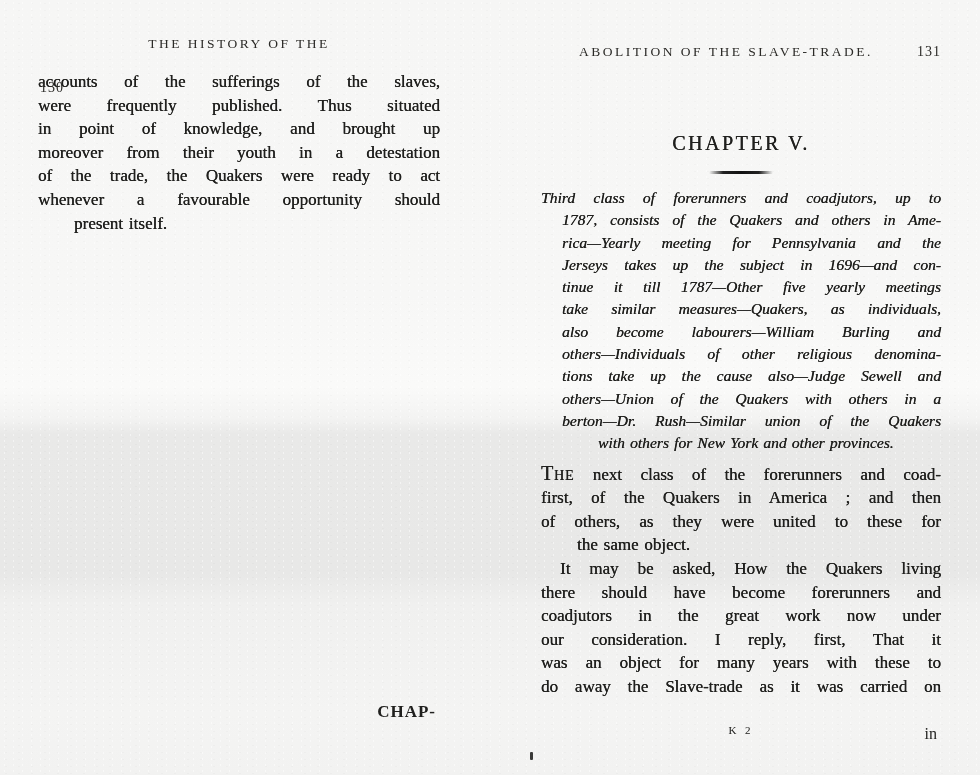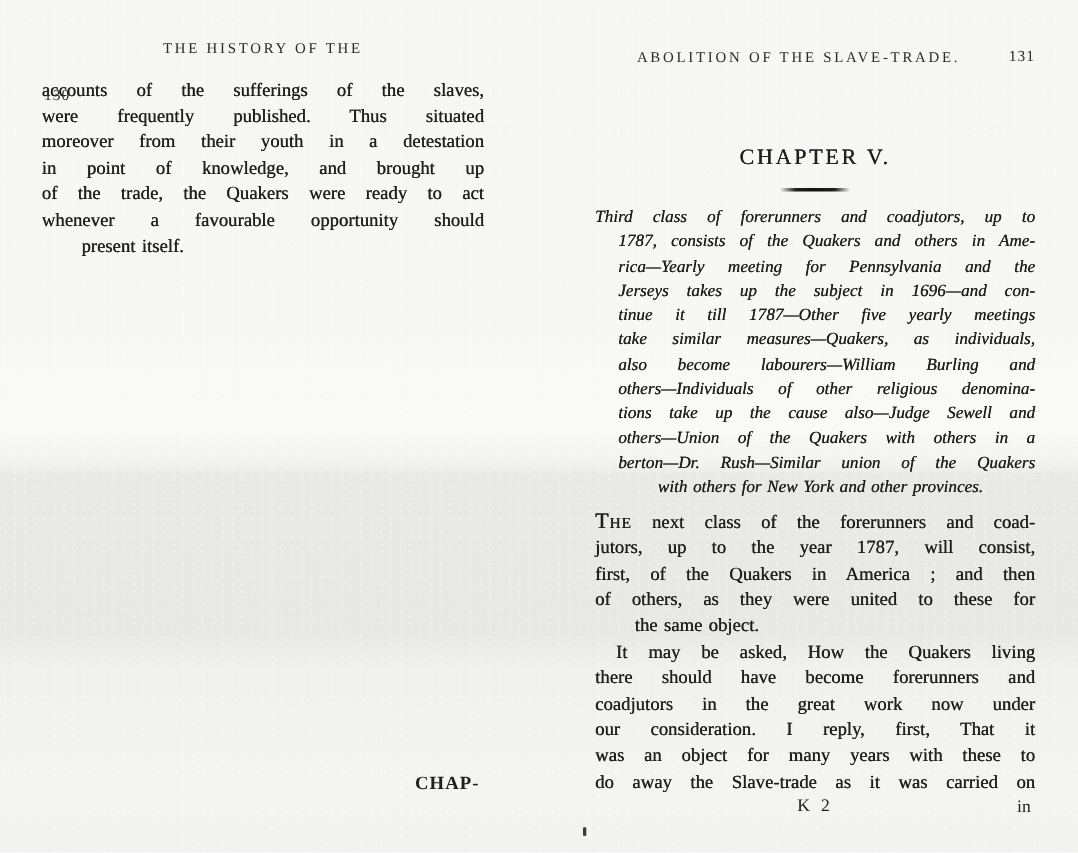--- a/index.html
+++ b/index.html
@@ -47,39 +47,39 @@
   .para1 { margin-top: 8px; }
   .para2 .jl:first-child { text-indent: 19px; }
 
   .leadcaps { font-variant: small-caps; font-size: 1.18em; line-height: 1; letter-spacing: 0.8px; }
 
   .catchword-l { position: absolute; right: 4px; top: 666px; font-size: 17px;
                  font-weight: 700; letter-spacing: 1px; }
 
   .footer-r { position: absolute; left: 0; right: 0; top: 680px; height: 20px; }
   .sig { position: absolute; left: 50%; transform: translateX(-50%);
-         font-size: 16px; letter-spacing: 3px; font-variant: small-caps; }
+         font-size: 11px; letter-spacing: 3px; font-variant: small-caps; }
   .cw-r { position: absolute; right: 4px; top: 1px; font-size: 16px; }
 
   .speck { position: absolute; left: 530px; top: 752px; width: 3px; height: 8px;
            background: #3a3a38; border-radius: 1px; }
 </style>
 </head>
 <body>
 
 <div class="page page-left">
   <div class="header">
     <span class="pn pn-l">130</span>
     <span class="rt">THE HISTORY OF THE</span>
   </div>
   <div class="bodytext">
       <div class="jl">accounts of the sufferings of the slaves,</div>
       <div class="jl">were frequently published.  Thus situated</div>
+      <div class="jl">in point of knowledge, and brought up</div>
       <div class="jl">moreover from their youth in a detestation</div>
-      <div class="jl">in point of knowledge, and brought up</div>
       <div class="jl">of the trade, the Quakers were ready to act</div>
       <div class="jl">whenever a favourable opportunity should</div>
       <div class="jl last">present itself.</div>
     </div>
   <div class="catchword-l">CHAP-</div>
 </div>
 
 <div class="page page-right">
   <div class="header">
     <span class="rt">ABOLITION OF THE SLAVE-TRADE.</span>
@@ -96,21 +96,20 @@
       <div class="jl">take similar measures—Quakers, as individuals,</div>
       <div class="jl">also become labourers—William Burling and</div>
       <div class="jl">others—Individuals of other religious denomina-</div>
       <div class="jl">tions take up the cause also—Judge Sewell and</div>
       <div class="jl">others—Union of the Quakers with others in a</div>
       <div class="jl">berton—Dr. Rush—Similar union of the Quakers</div>
       <div class="jl last">with others for New York and other provinces.</div>
     </div>
   <div class="bodytext para1">
       <div class="jl"><span class="leadcaps">The</span> next class of the forerunners and coad-</div>
-      <div class="jl">jutors, up to the year 1787, will consist,</div>
       <div class="jl">first, of the Quakers in America ;  and then</div>
       <div class="jl">of others, as they were united to these for</div>
       <div class="jl last">the same object.</div>
     </div>
   <div class="bodytext para2">
       <div class="jl">It may be asked, How the Quakers living</div>
       <div class="jl">there should have become forerunners and</div>
       <div class="jl">coadjutors in the great work now under</div>
       <div class="jl">our consideration.  I reply, first, That it</div>
       <div class="jl">was an object for many years with these to</div>

